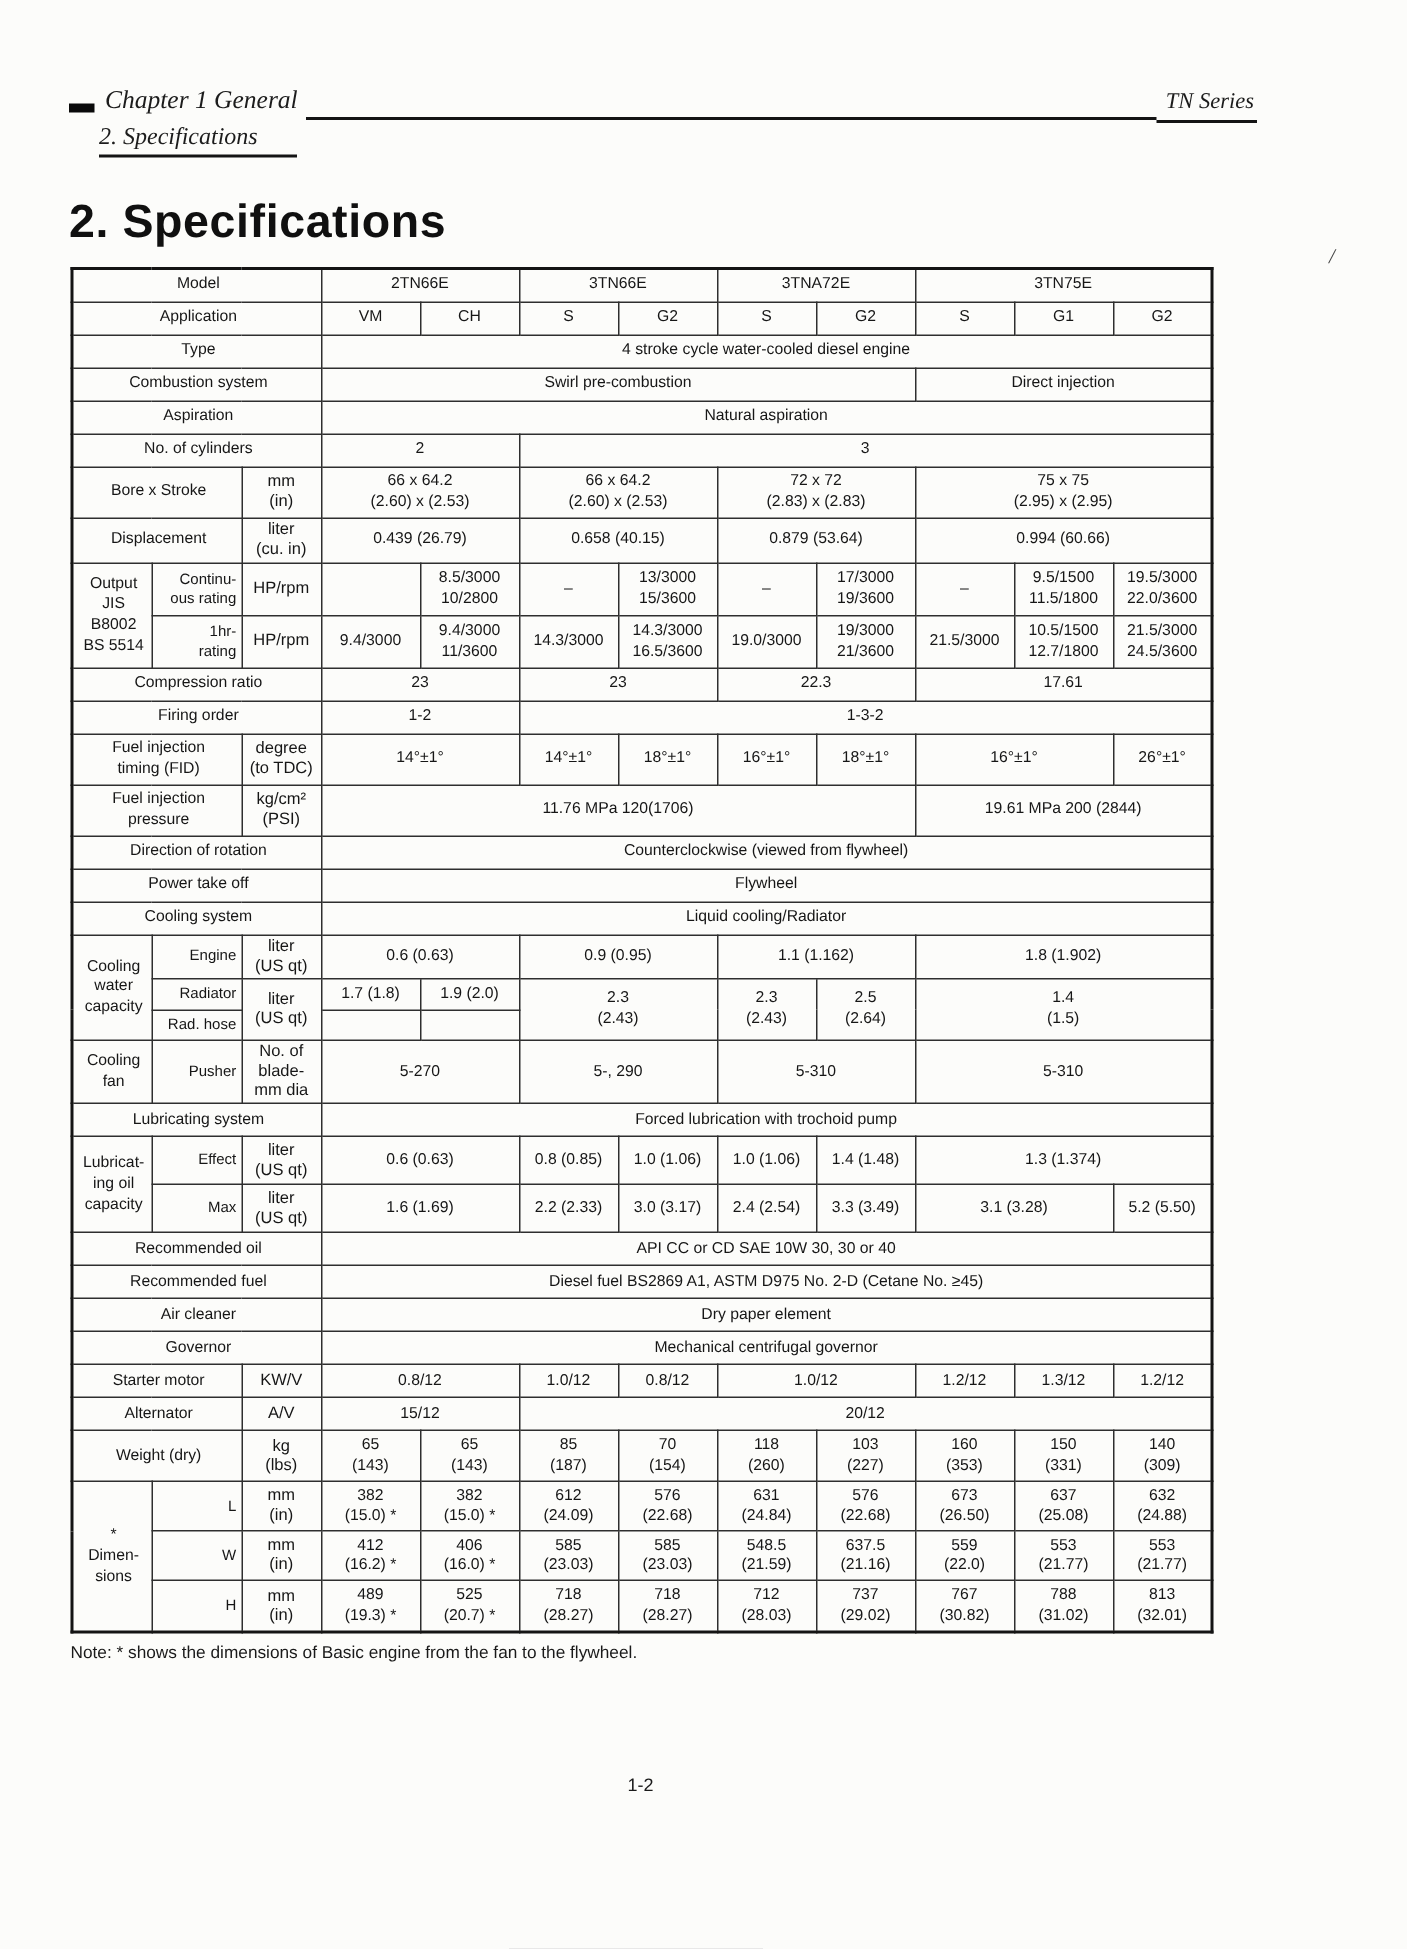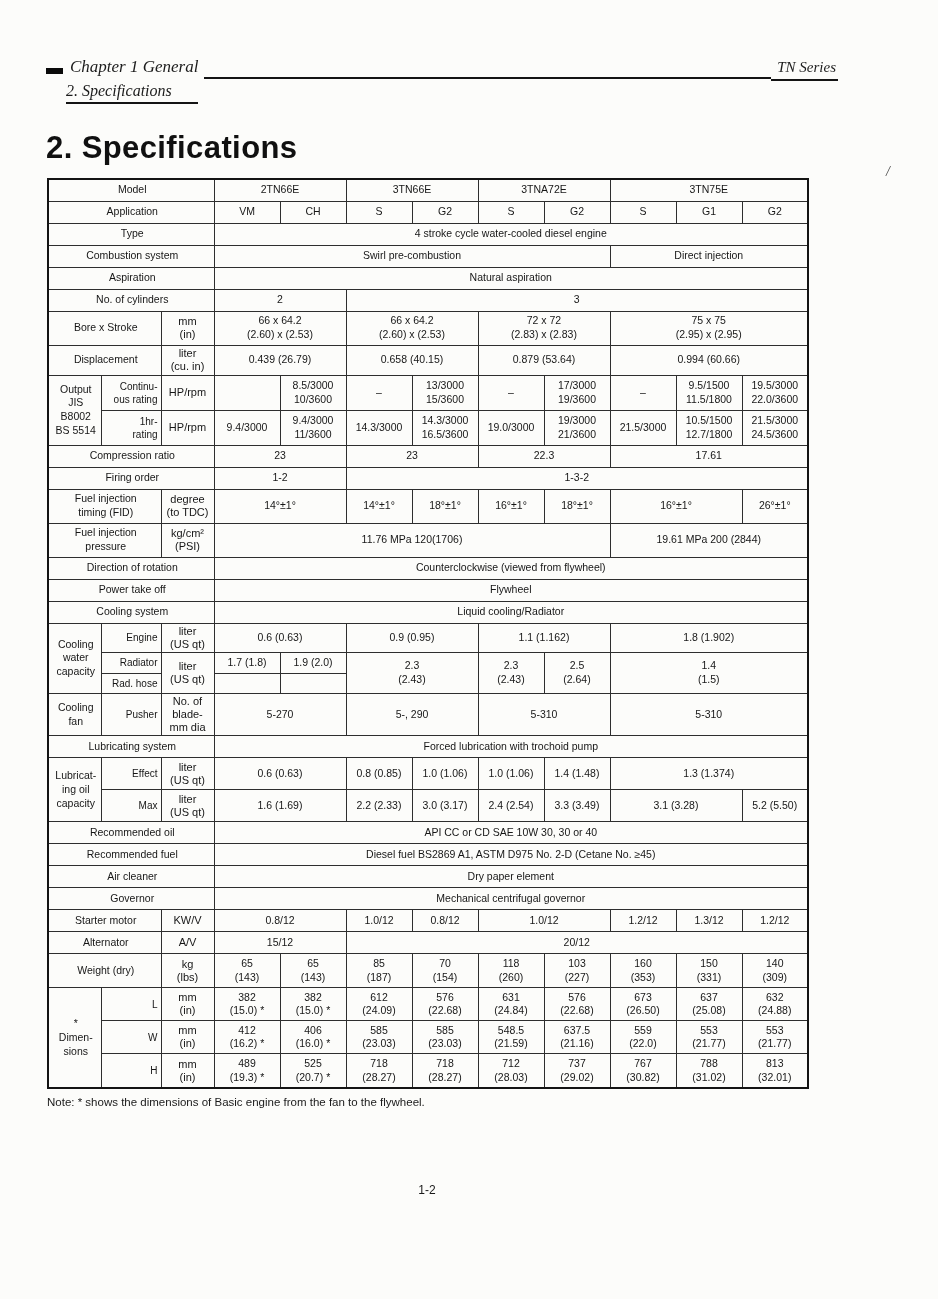--- a/index.html
+++ b/index.html
@@ -146,21 +146,21 @@
         </tr>
         <tr style="height: 35px;">
           <td rowspan="2" class="l">Output
 JIS B8002
 BS 5514</td>
           <td class="s">Continu-
 ous rating</td>
           <td class="u">HP/rpm</td>
           <td class="d"></td>
           <td class="d">8.5/3000
-10/3600</td>
+10/2800</td>
           <td class="d">–</td>
           <td class="d">13/3000
 15/3600</td>
           <td class="d">–</td>
           <td class="d">17/3000
 19/3600</td>
           <td class="d">–</td>
           <td class="d">9.5/1500
 11.5/1800</td>
           <td class="d">19.5/3000

